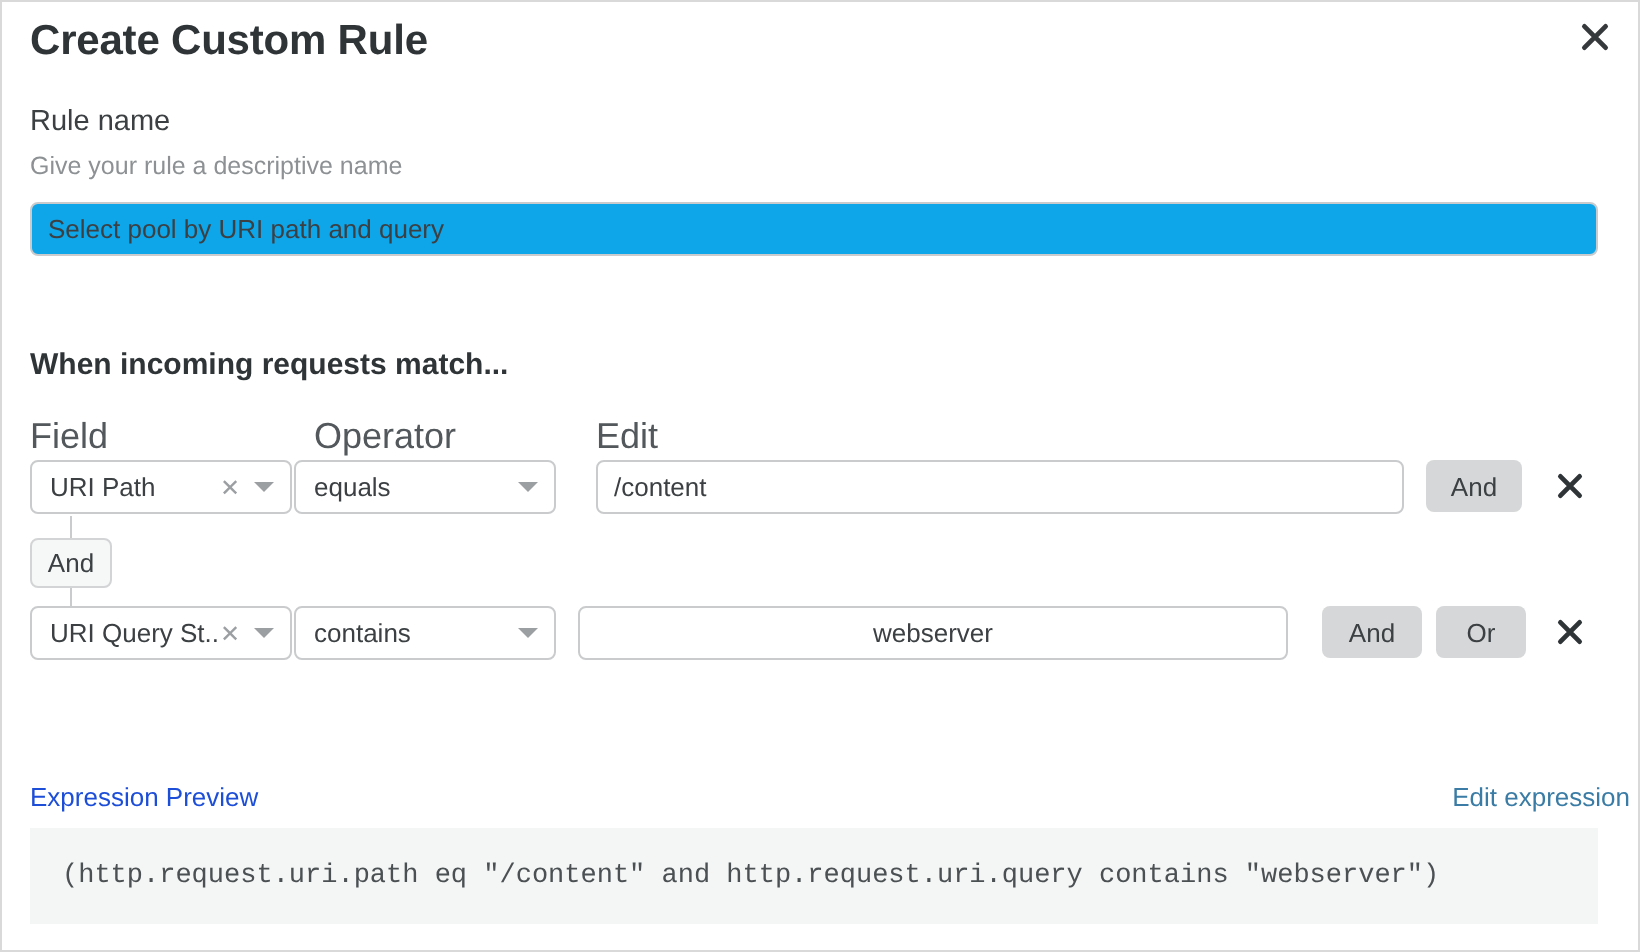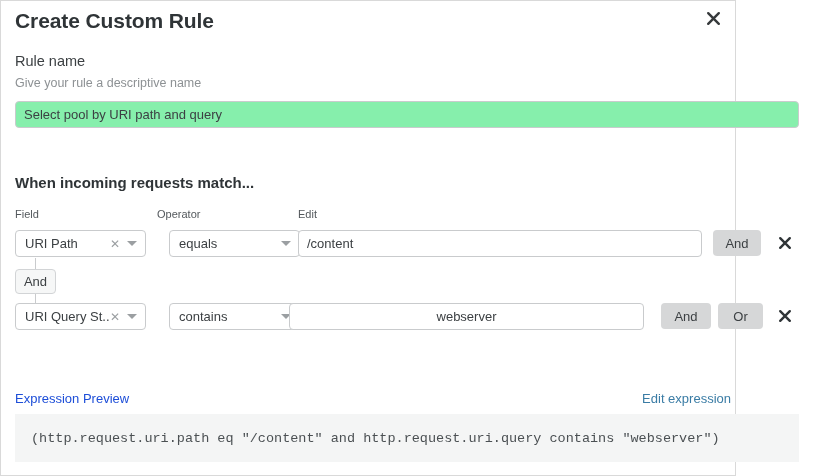--- a/index.html
+++ b/index.html
@@ -10,21 +10,21 @@
     width: 820px;
     height: 476px;
     background: #ffffff;
     font-family: "Liberation Sans", sans-serif;
     -webkit-font-smoothing: antialiased;
     overflow: hidden;
   }
   .modal {
     position: relative;
     box-sizing: border-box;
-    width: 736px;
+    width: 820px;
     height: 476px;
     background: #ffffff;
     border: 1px solid #d9d9d9;
     padding: 0 14px;
   }
   
   .modal-title {
     position: absolute;
     left: 14px;
     top: 8px;
@@ -62,21 +62,21 @@
   }
   .rule-name-input {
     position: absolute;
     left: 14px;
     top: 100px;
     width: 784px;
     height: 27px;
     box-sizing: border-box;
     border: 1px solid #c9cbcd;
     border-radius: 4px;
-    background: #86efac;
+    background: #0ea5e9;
     font-family: "Liberation Sans", sans-serif;
     font-size: 13px;
     color: #3c4043;
     padding: 0 8px;
     outline: none;
   }
 
   
   .match-heading {
     position: absolute;
@@ -84,21 +84,21 @@
     top: 173px;
     font-size: 15px;
     font-weight: bold;
     color: #2f3437;
   }
 
   
   .col-head {
     position: absolute;
     top: 207px;
-    font-size: 11px;
+    font-size: 18px;
     color: #53585c;
   }
   .col-head.field    { left: 14px; }
   .col-head.operator { left: 156px; }
   .col-head.value    { left: 297px; }
 
   
   .cond-row {
     position: absolute;
     left: 0;
@@ -137,21 +137,21 @@
   .caret {
     flex: 0 0 auto;
     width: 0;
     height: 0;
     border-left: 5px solid transparent;
     border-right: 5px solid transparent;
     border-top: 5px solid #9b9fa2;
     margin-right: 2px;
   }
   .field-sel    { left: 14px;  width: 131px; }
-  .operator-sel { left: 168px; width: 131px; }
+  .operator-sel { left: 146px; width: 131px; }
 
   .val-input {
     position: absolute;
     box-sizing: border-box;
     height: 27px;
     border: 1px solid #c9cbcd;
     border-radius: 4px;
     background: #fff;
     font-family: "Liberation Sans", sans-serif;
     font-size: 13px;

